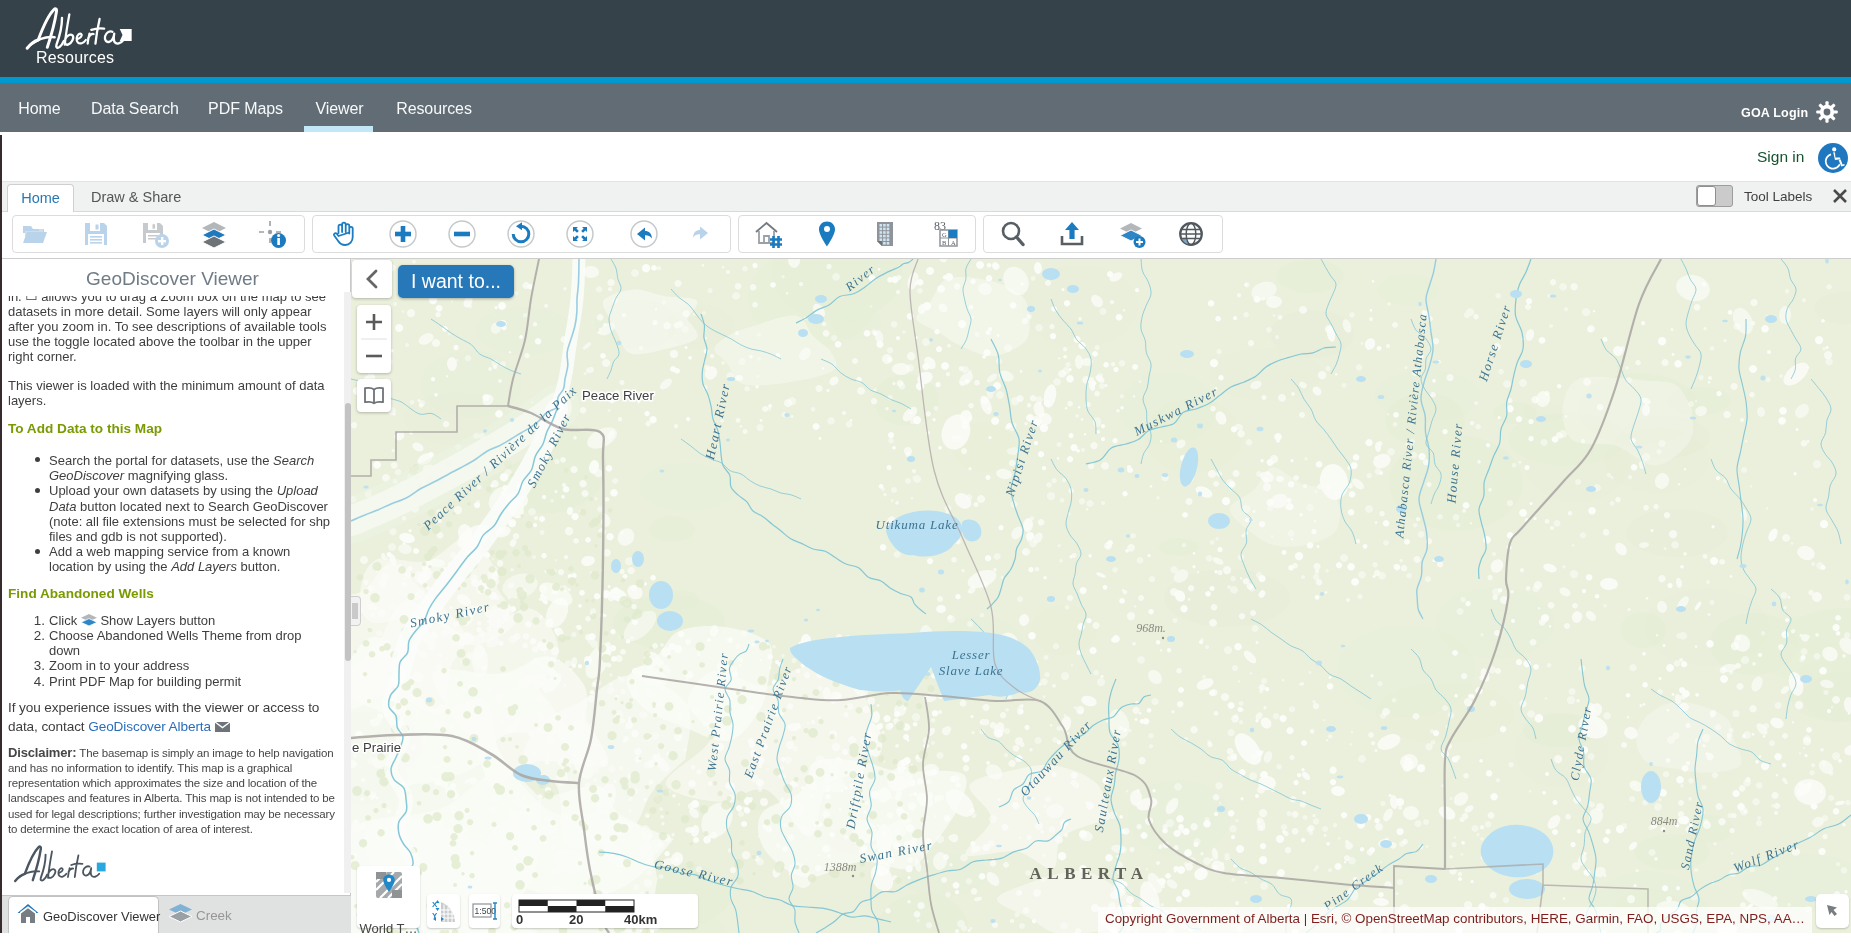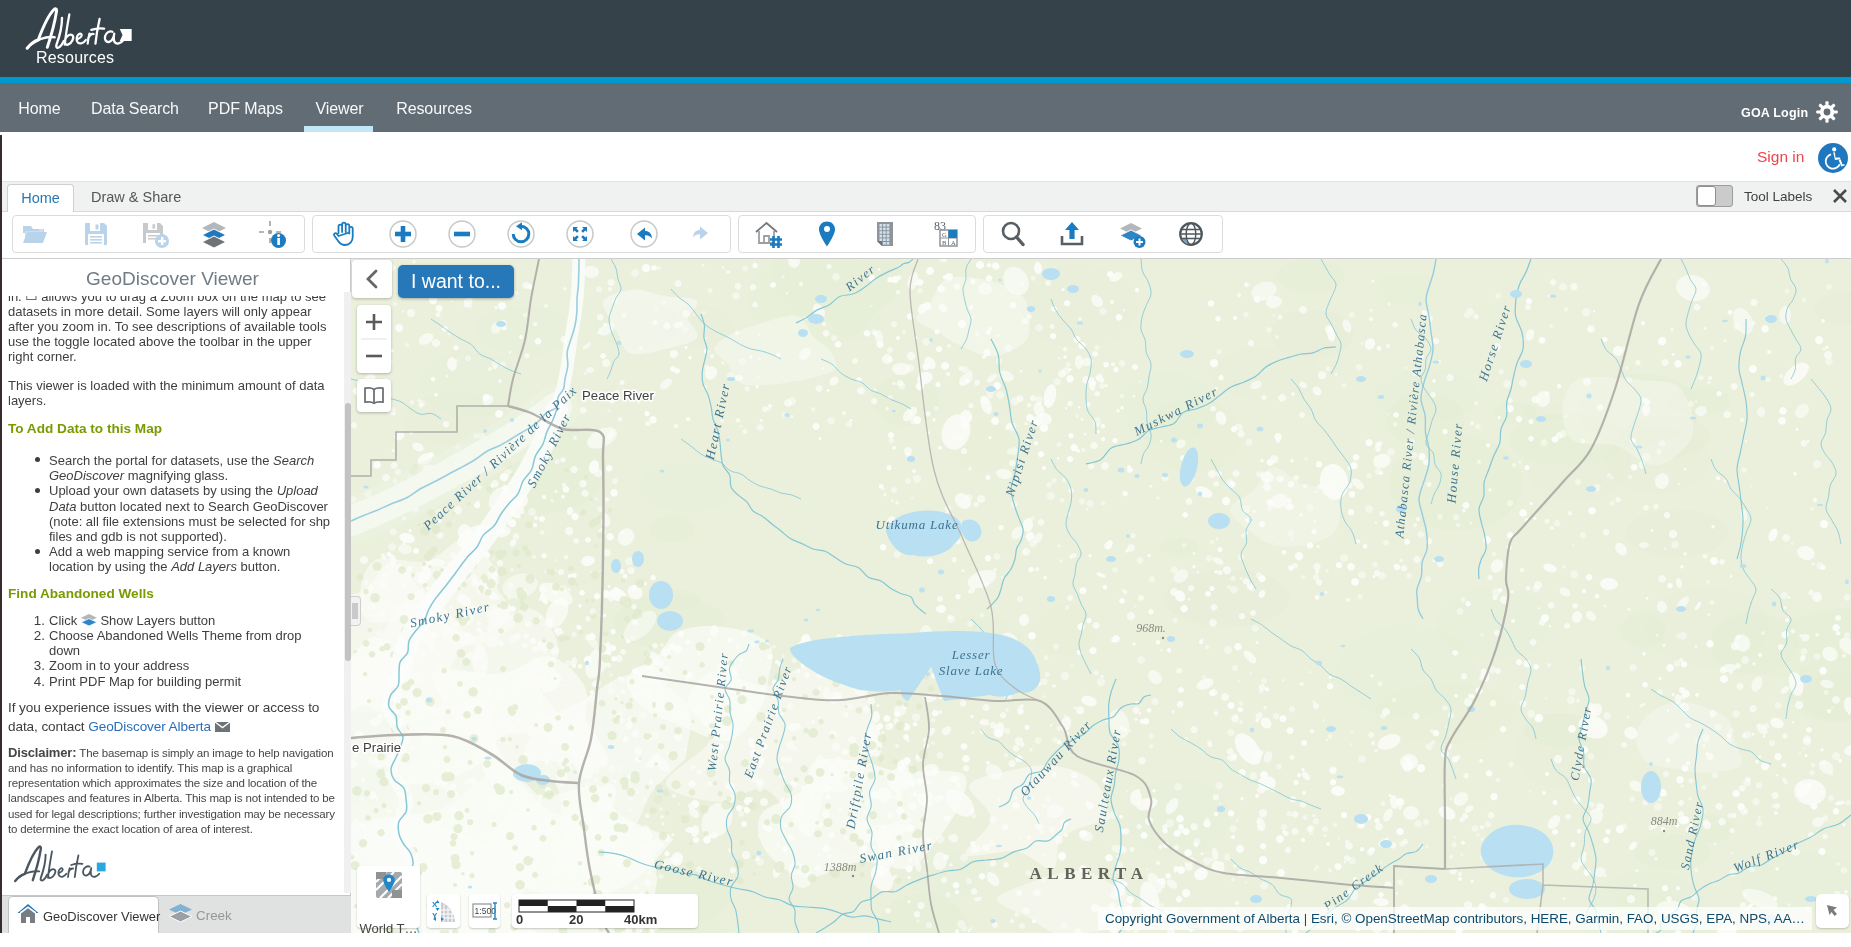--- a/index.html
+++ b/index.html
@@ -44,21 +44,21 @@
           <rect x="9.4" y="0.2" width="3.2" height="5" rx="1" transform="rotate(90 11 11)"></rect>
           <rect x="9.4" y="0.2" width="3.2" height="5" rx="1" transform="rotate(135 11 11)"></rect>
           <rect x="9.4" y="0.2" width="3.2" height="5" rx="1" transform="rotate(180 11 11)"></rect>
           <rect x="9.4" y="0.2" width="3.2" height="5" rx="1" transform="rotate(225 11 11)"></rect>
           <rect x="9.4" y="0.2" width="3.2" height="5" rx="1" transform="rotate(270 11 11)"></rect>
           <rect x="9.4" y="0.2" width="3.2" height="5" rx="1" transform="rotate(315 11 11)"></rect>
         </g>
         <circle cx="11" cy="11" r="3.4" fill="#616c74"></circle>
       </svg></div>
     <div style="position:absolute;left:0;top:132px;width:1851px;height:49px;background:#fff"></div>
-    <div style="position:absolute;left:1757px;top:148px;color:#ef4444;font-size:15.5px">Sign in</div>
+    <div style="position:absolute;left:1757px;top:148px;color:#14532d;font-size:15.5px">Sign in</div>
     <div class="abs" style="left:1818px;top:143px"><svg width="30" height="30" viewBox="0 0 30 30" style="">
         <circle cx="15" cy="15" r="15" fill="#1f77bf"></circle>
         <g fill="#fff">
           <circle cx="16.2" cy="6.4" r="2.1"></circle>
           <path d="M15.2,9.2 l1.8,0.3 0.4,5 4.6,0 0.4,1.8 -5.4,0.6 z"></path>
           <path d="M13.2,12.2 a6.4,6.4 0 1 0 7.9,8.2 l1.3,1.6 a8.2,8.2 0 1 1 -9.5,-11.6 z"></path>
           <path d="M20.5,16.8 l2.2,-0.4 1.8,5 1.8,-0.4 0.4,1.4 -3.4,1 z"></path>
         </g>
       </svg></div>
     <div style="position:absolute;left:0;top:181px;width:1851px;height:31px;background:#f0f1f1;border-top:1px solid #e3e3e3;border-bottom:1px solid #d9d9d9"></div>
@@ -1041,20 +1041,20 @@
             <rect x="7" y="6" width="115" height="12" fill="#fff" stroke="#222" stroke-width="1"></rect>
             <rect x="7" y="6" width="28.75" height="6" fill="#222"></rect>
             <rect x="64.5" y="6" width="28.75" height="6" fill="#222"></rect>
             <rect x="35.75" y="12" width="28.75" height="6" fill="#222"></rect>
             <rect x="93.25" y="12" width="28.75" height="6" fill="#222"></rect>
           </g>
           <text x="4" y="30" font-size="13" font-weight="bold" fill="#333" font-family="Liberation Sans,sans-serif">0</text>
           <text x="57" y="30" font-size="13" font-weight="bold" fill="#333" font-family="Liberation Sans,sans-serif">20</text>
           <text x="112" y="30" font-size="13" font-weight="bold" fill="#333" font-family="Liberation Sans,sans-serif">40km</text>
         </svg></div>
-      <div style="position:absolute;right:39px;top:648px;height:23px;background:rgba(255,255,255,.75);color:#0c4a6e;font-size:13.4px;line-height:23px;white-space:nowrap;padding:0 7px">Copyright Government of Alberta | Esri, © OpenStreetMap contributors, HERE, Garmin, FAO, USGS, EPA, NPS, AA…</div>
+      <div style="position:absolute;right:39px;top:648px;height:41px;background:rgba(255,255,255,.75);color:#7f1d1d;font-size:13.4px;line-height:23px;white-space:nowrap;padding:0 7px">Copyright Government of Alberta | Esri, © OpenStreetMap contributors, HERE, Garmin, FAO, USGS, EPA, NPS, AA…</div>
       <div style="position:absolute;left:1465px;top:635px;width:33px;height:34px;background:#fff;border-radius:5px;box-shadow:0 1px 2px rgba(0,0,0,.2);display:flex;align-items:center;justify-content:center">
         <svg width="14" height="14" viewBox="0 0 14 14" style="">
           <path d="M1,1 L11,3.5 L7.5,6 L11,10 L8.5,12 L5.5,8 L3.5,11 Z" fill="#7a7d80"></path>
         </svg>
       </div>
     </div>
     <div style="position:absolute;left:0;top:933px;width:1851px;height:14px;background:#fff"></div>
   </div>
 </body></html>

